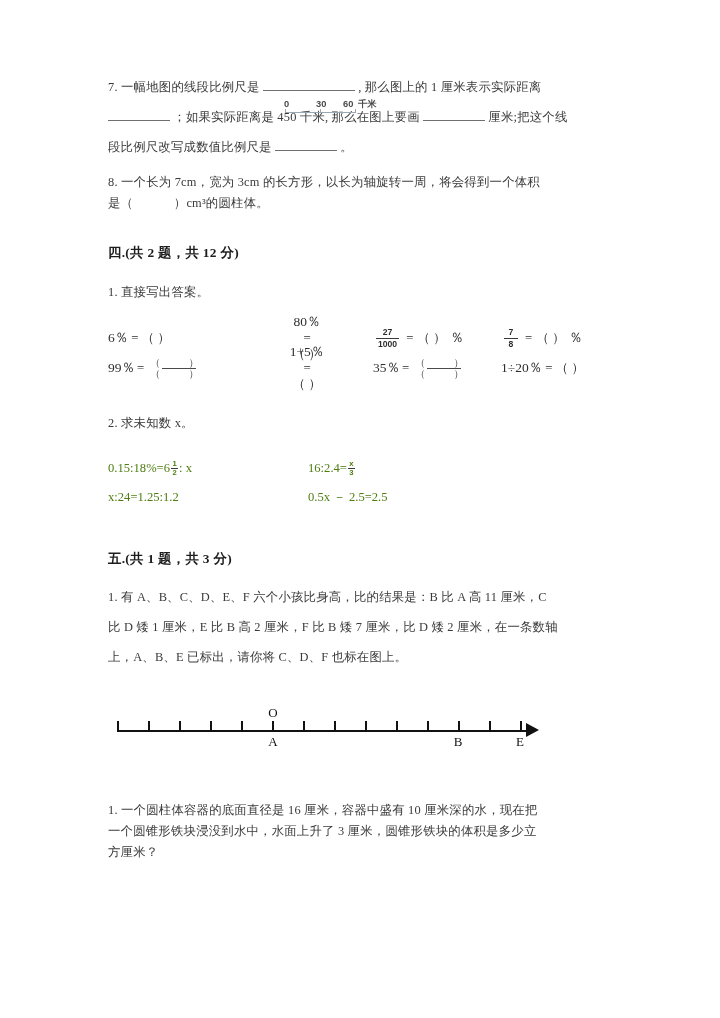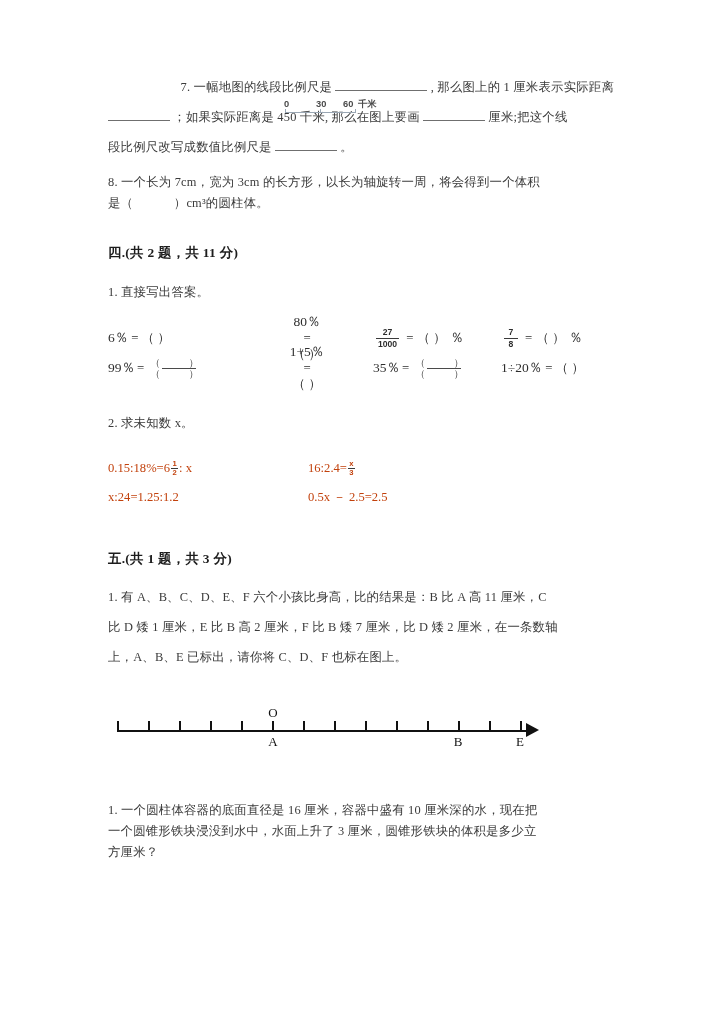--- a/index.html
+++ b/index.html
@@ -53,21 +53,21 @@
     border-bottom: 1px solid #6f6f6f;
     height: 0.95em;
     vertical-align: baseline;
   }
 
   
   .q7 {
     position: relative;
     margin-top: 0;
   }
-  .q7 .line1 { white-space: nowrap; text-align: right; }
+  .q7 .line1 { white-space: nowrap; }
   .scalebar {
     position: absolute;
     left: 176px;
     top: 27px;
     width: 98px;
     height: 18px;
   }
   .scalebar .labels {
     position: relative;
     height: 12px;
@@ -169,21 +169,21 @@
   }
   .pct {
     font-size: 13.5px;
     letter-spacing: 0;
   }
 
   
   .eq-row {
     display: flex;
     font-size: 12.6px;
-    color: #c2410c;
+    color: #4d7c0f;
     font-family: "Liberation Serif", serif;
     height: 29px;
     align-items: center;
   }
   .eq-row .eq {
     white-space: nowrap;
     display: flex;
     align-items: center;
   }
   .eq-a { width: 200px; }
@@ -294,21 +294,21 @@
       </div>
       <div class="q q-tight">
         <span>是（</span>
         <span class="blank" style="width:34px;border-bottom:none"></span>
         <span>）cm³的圆柱体。</span>
       </div>
     </div>
 
     <div class="spacer-lg"></div>
 
-    <div class="section-head">四.(共 2 题，共 11 分)</div>
+    <div class="section-head">四.(共 2 题，共 12 分)</div>
 
     <div class="spacer-md"></div>
 
     <div class="q q-tight">
       <span class="num">1.</span>
       <span>直接写出答案。</span>
     </div>
 
     <div class="spacer-md"></div>
 

